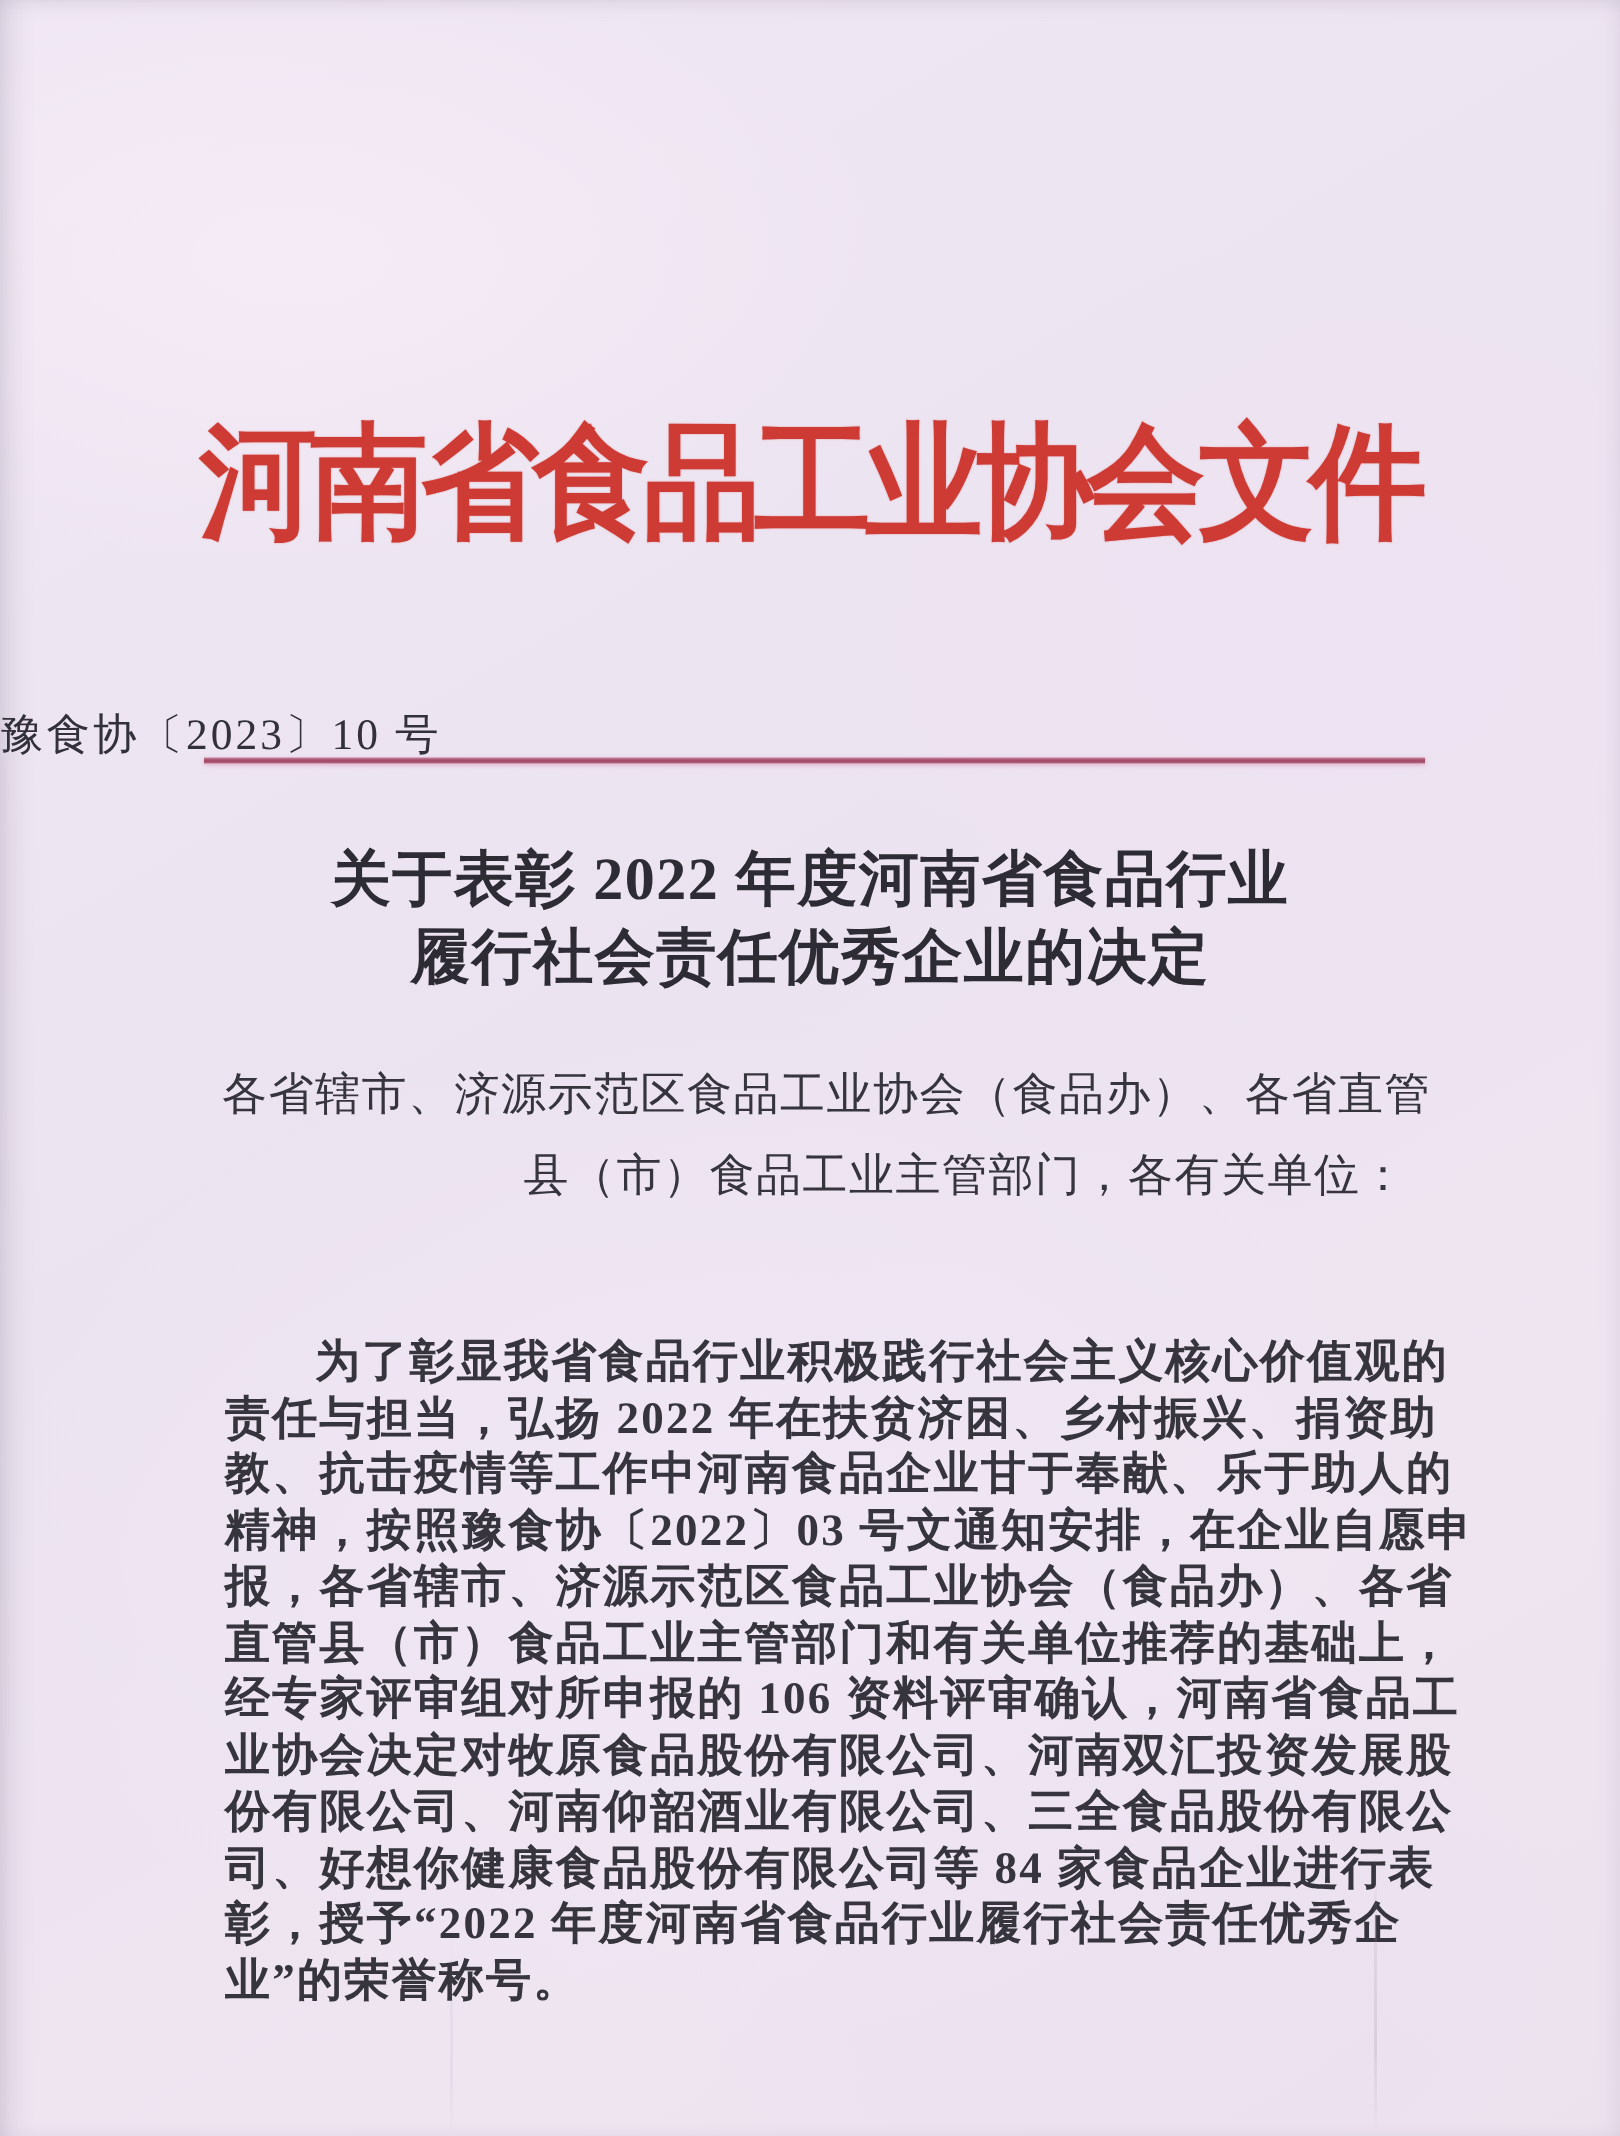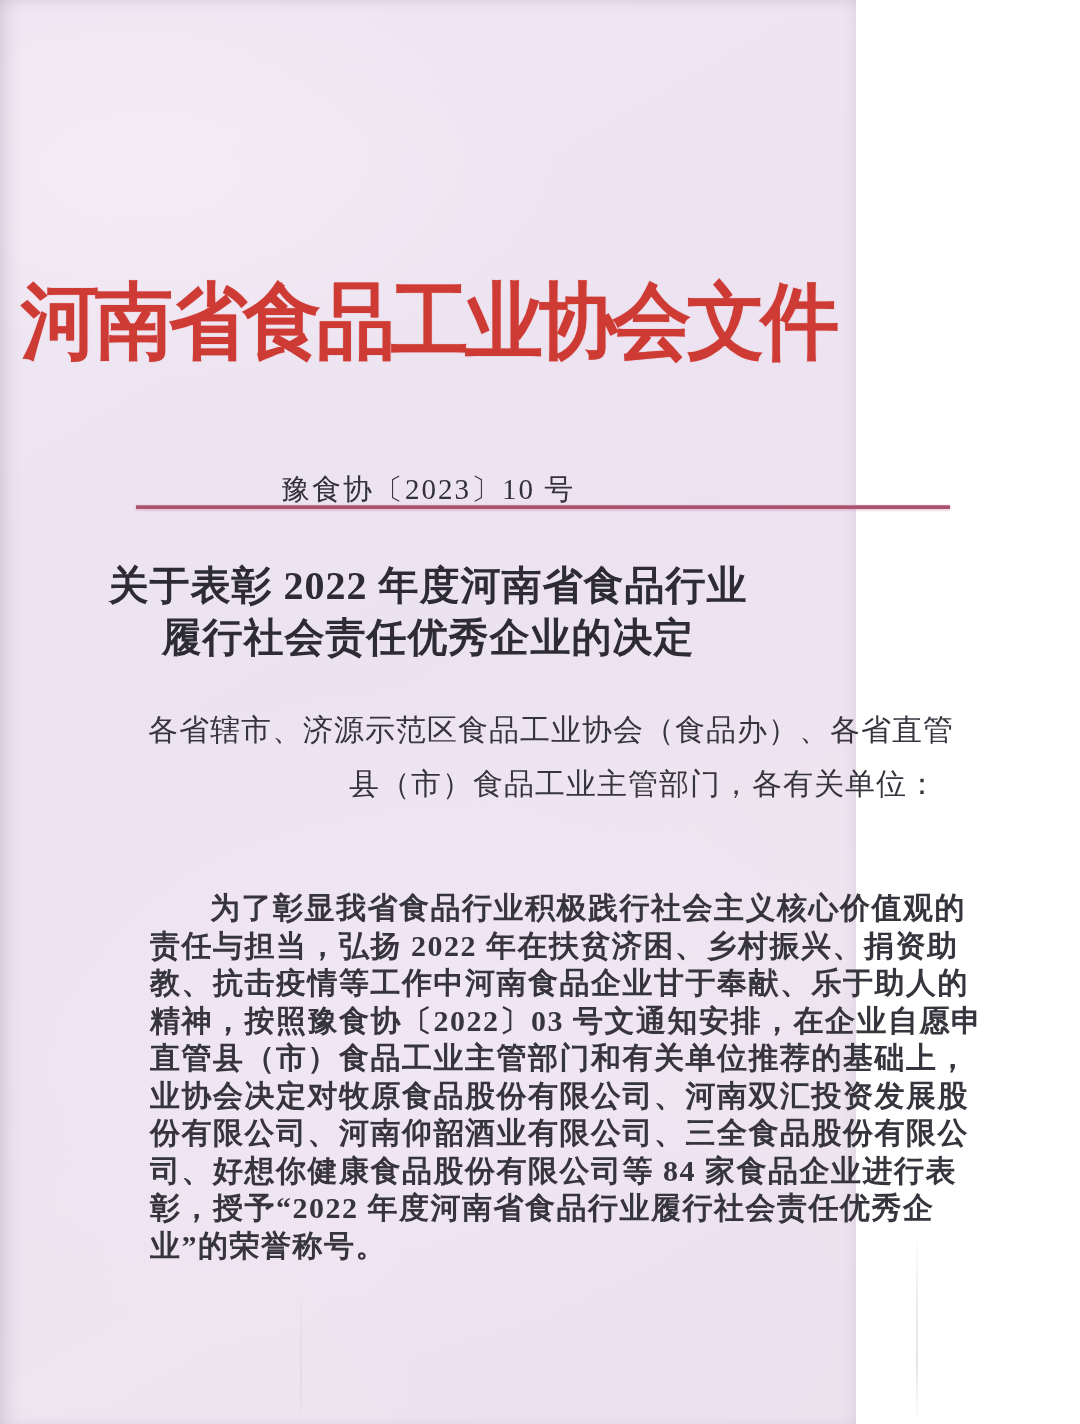--- a/index.html
+++ b/index.html
@@ -1,21 +1,21 @@
 <!DOCTYPE html>
 <html><head>
 <meta charset="utf-8">
 <style>
   * { margin: 0; padding: 0; box-sizing: border-box; }
   html, body { width: 1080px; height: 1424px; overflow: hidden; }
   body { font-family: "Liberation Serif", "DejaVu Serif", serif; }
 
   .page {
     position: relative;
-    width: 856px;
+    width: 1080px;
     height: 1424px;
     background:
       radial-gradient(ellipse 620px 320px at 18% 12%, rgba(246,236,247,0.85), rgba(246,236,247,0) 65%),
       radial-gradient(ellipse 560px 420px at 82% 30%, rgba(238,226,242,0.7), rgba(238,226,242,0) 62%),
       radial-gradient(ellipse 760px 520px at 45% 72%, rgba(242,232,246,0.65), rgba(242,232,246,0) 66%),
       radial-gradient(ellipse 500px 360px at 70% 92%, rgba(236,224,240,0.6), rgba(236,224,240,0) 60%),
       linear-gradient(150deg, #efe7f3 0%, #ece3f0 45%, #eee5f1 75%, #ebe2ee 100%);
     box-shadow:
       inset 14px 0 20px -12px rgba(120,108,132,0.30),
       inset -8px 0 16px -10px rgba(120,108,132,0.18),
@@ -48,21 +48,21 @@
     transform: scaleY(1.07);
     transform-origin: 50% 50%;
     text-shadow: 0 0 1px rgba(206,59,52,0.55);
   }
 
   .doc-number {
     position: absolute;
     top: 470px;
     left: 0;
     width: 100%;
-    text-align: center;
+    text-align: left;
     font-size: 29px;
     color: #32313a;
     letter-spacing: 2px;
     white-space: nowrap;
   }
 
   .red-line {
     position: absolute;
     top: 505px;
     left: 136px;
@@ -130,21 +130,23 @@
   <div class="addressee">
     <div class="line">各省辖市、济源示范区食品工业协会（食品办）、各省直管</div>
     <div class="line">县（市）食品工业主管部门，各有关单位：</div>
   </div>
 
   <div class="body-text">
     <div class="line indent">为了彰显我省食品行业积极践行社会主义核心价值观的</div>
     <div class="line">责任与担当，弘扬 2022 年在扶贫济困、乡村振兴、捐资助</div>
     <div class="line">教、抗击疫情等工作中河南食品企业甘于奉献、乐于助人的</div>
     <div class="line">精神，按照豫食协〔2022〕03 号文通知安排，在企业自愿申</div>
+    <div class="line">报，各省辖市、济源示范区食品工业协会（食品办）、各省</div>
     <div class="line">直管县（市）食品工业主管部门和有关单位推荐的基础上，</div>
+    <div class="line">经专家评审组对所申报的 106 资料评审确认，河南省食品工</div>
     <div class="line">业协会决定对牧原食品股份有限公司、河南双汇投资发展股</div>
     <div class="line">份有限公司、河南仰韶酒业有限公司、三全食品股份有限公</div>
     <div class="line">司、好想你健康食品股份有限公司等 84 家食品企业进行表</div>
     <div class="line">彰，授予“2022 年度河南省食品行业履行社会责任优秀企</div>
     <div class="line">业”的荣誉称号。</div>
   </div>
 
   <div class="crease crease-a"></div>
   <div class="crease crease-b"></div>
 

